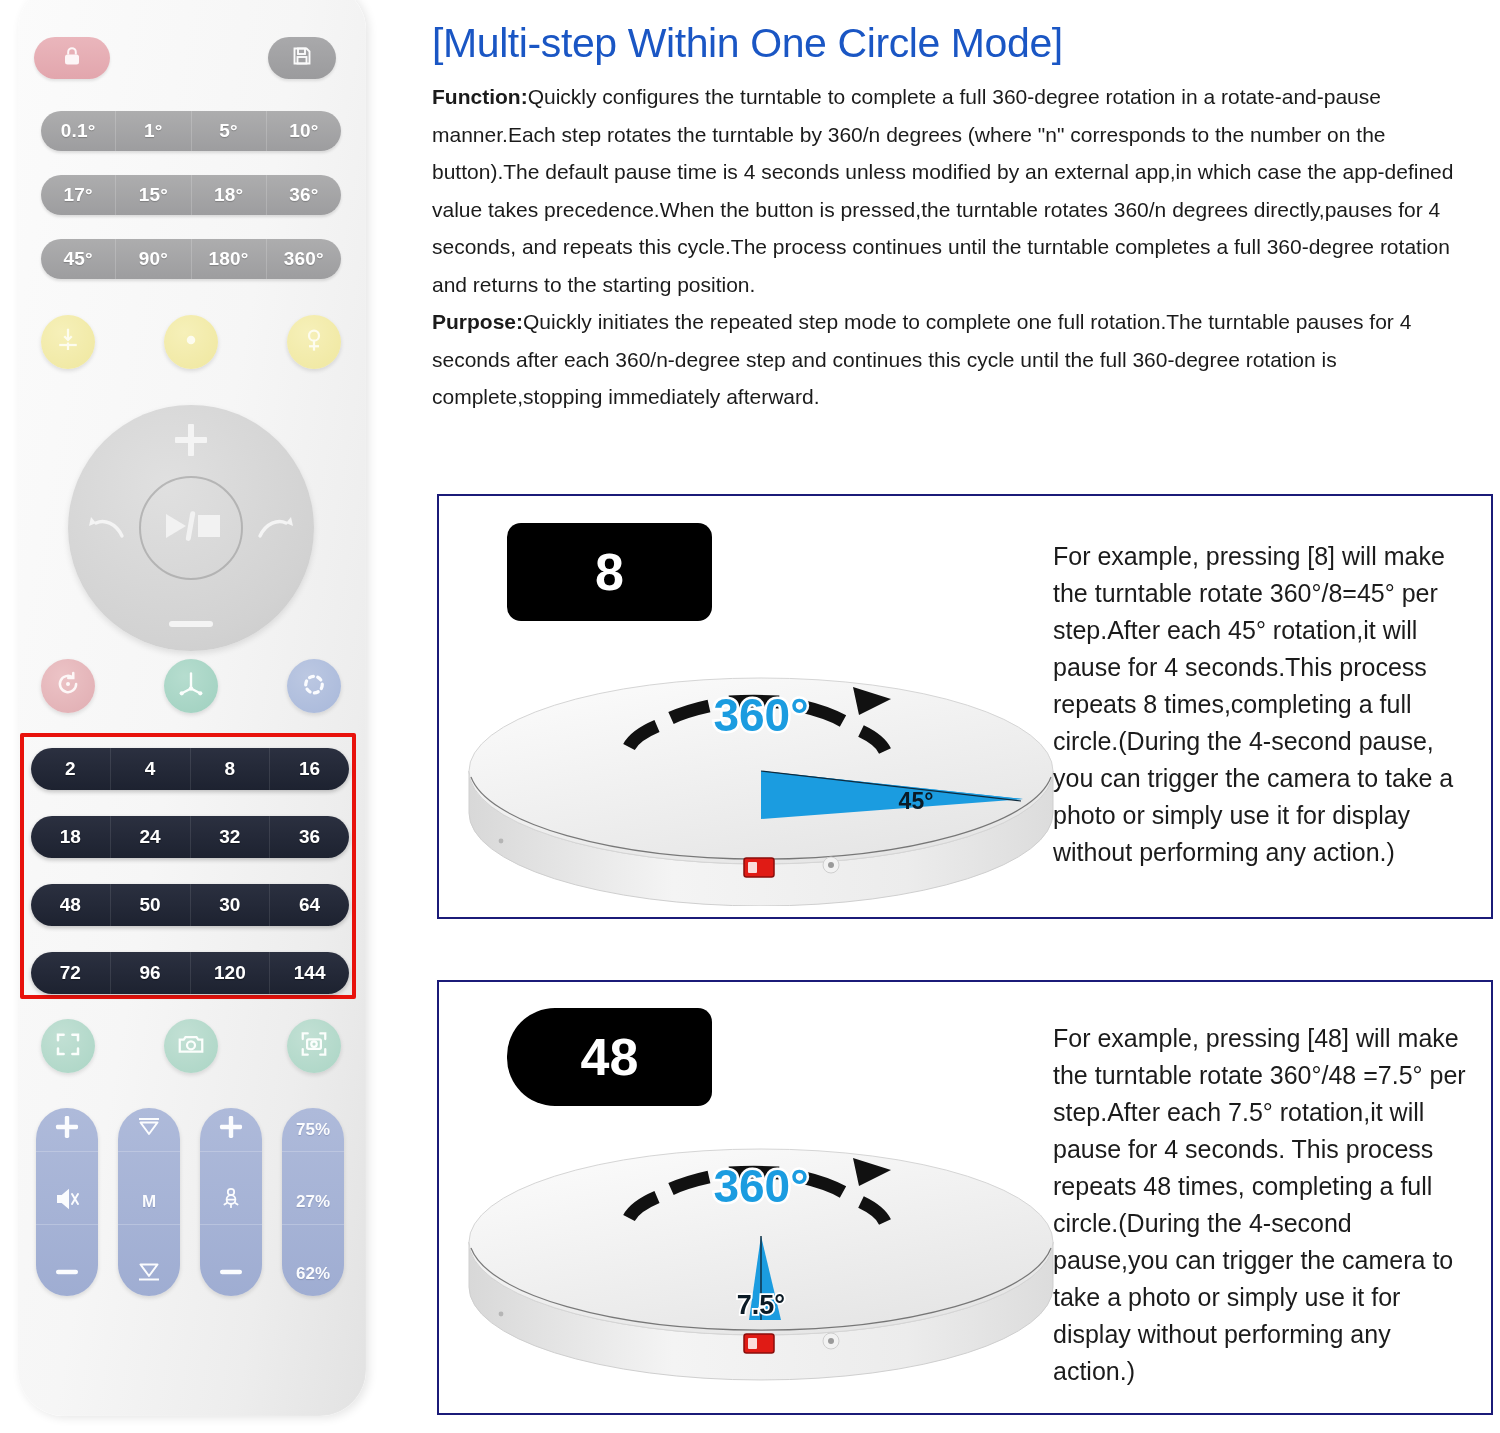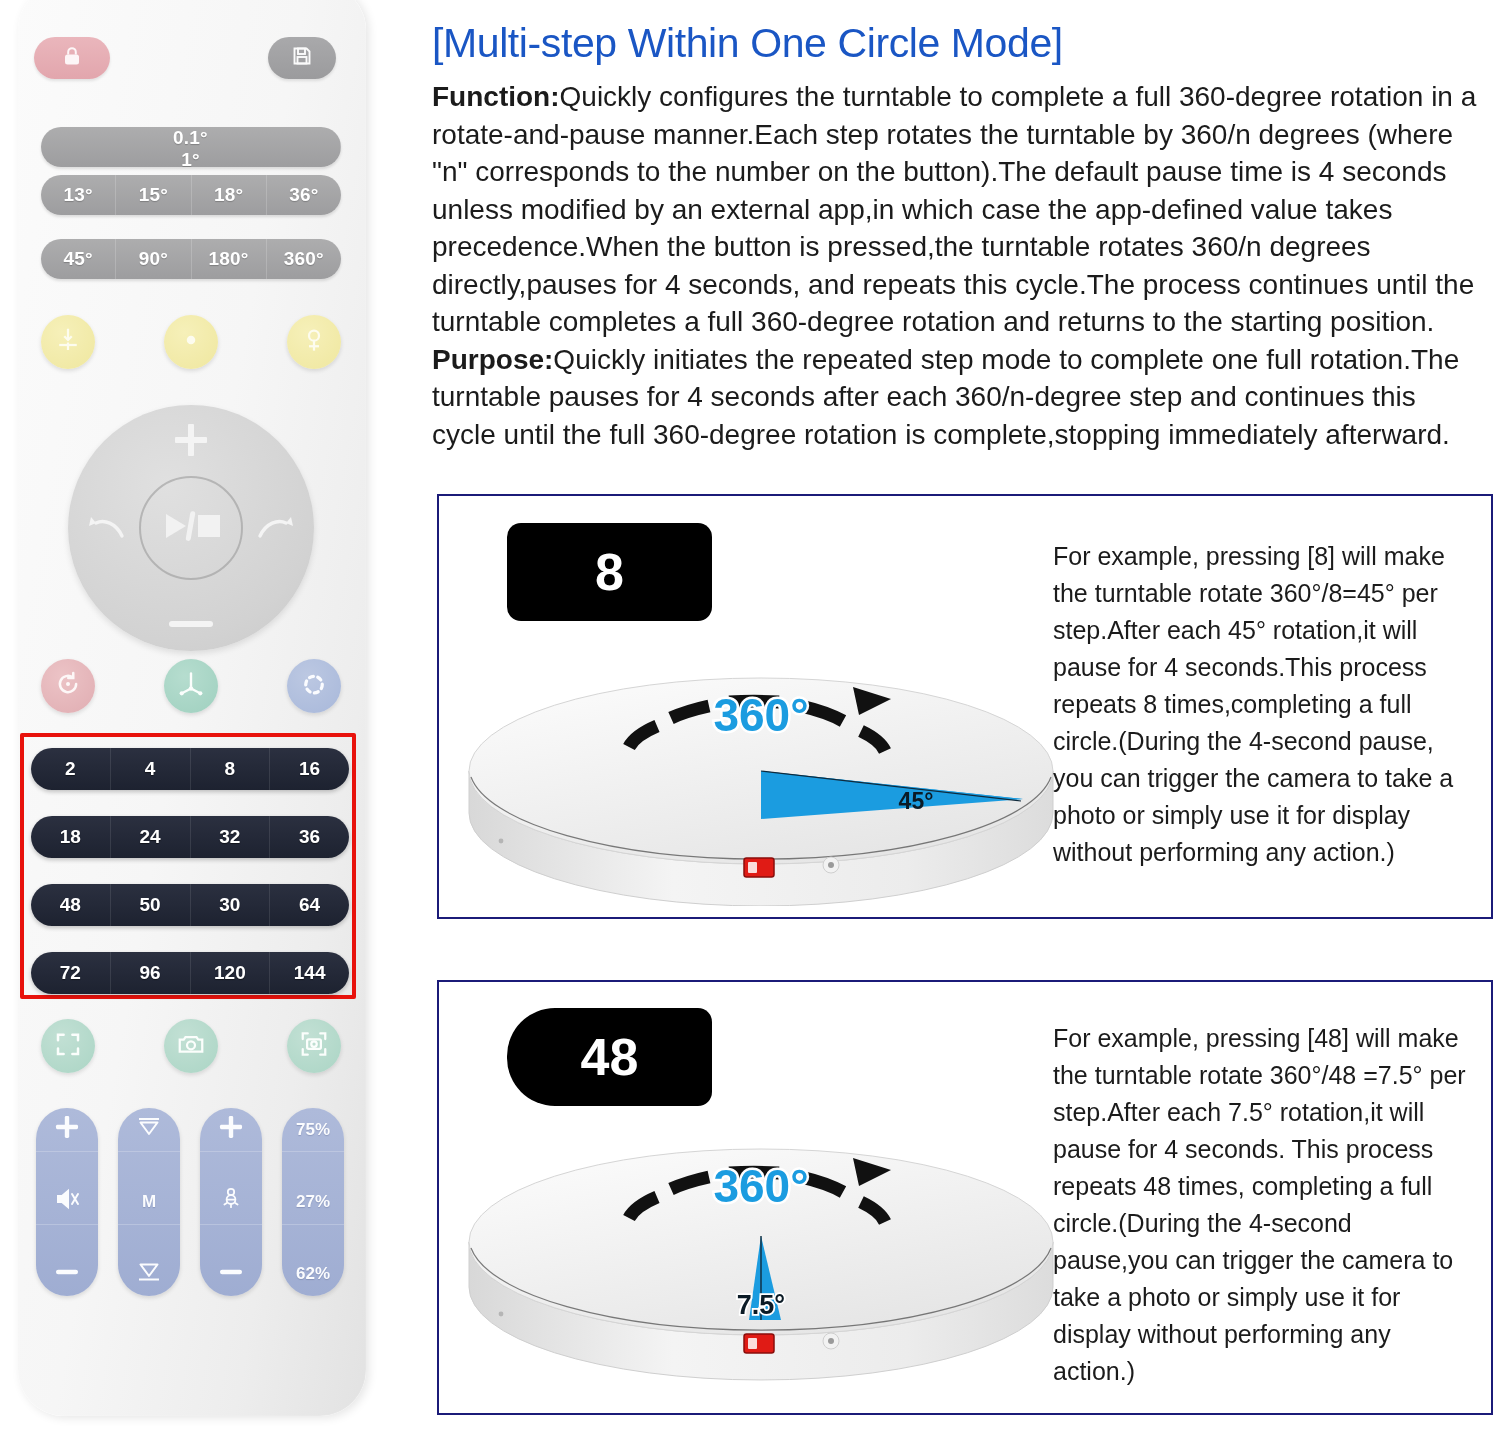--- a/index.html
+++ b/index.html
@@ -42,21 +42,21 @@
     overflow: hidden;
   }
   .deg-row .seg {
     flex: 1; display: flex; align-items: center; justify-content: center;
     color: #fff; font-weight: 700; font-size: 19px;
     letter-spacing: .2px;
     border-right: 1px solid rgba(255,255,255,.18);
     text-shadow: 0 1px 1px rgba(0,0,0,.22);
   }
   .deg-row .seg:last-child { border-right: none; }
-  #deg-row-0 { top: 127px; flex-direction: column; }
+  #deg-row-0 { top: 111px; }
   #deg-row-1 { top: 175px; }
   #deg-row-2 { top: 239px; }
 
   
   .circ {
     width: 54px; height: 54px; border-radius: 50%;
     display: flex; align-items: center; justify-content: center;
     box-shadow: 0 2px 4px rgba(0,0,0,.12);
   }
   .circ svg { width: 30px; height: 30px; }
@@ -140,21 +140,21 @@
 
   
   #doc { position: absolute; left: 430px; top: 0; width: 1070px; height: 1433px; }
   #doc-title {
     position: absolute; left: 2px; top: 20px;
     font-size: 41px; font-weight: 400; color: #1a56c4;
     letter-spacing: -.4px; white-space: nowrap;
   }
   #doc-body {
     position: absolute; left: 2px; top: 78px; width: 1046px;
-    font-size: 28px; line-height: 37.5px; color: #1b1b1b;
+    font-size: 21px; line-height: 37.5px; color: #1b1b1b;
   }
   #doc-body b { font-weight: 700; }
   .para { margin: 0; }
 
   
   .ex-panel {
     position: absolute; left: 7px; width: 1056px;
     border: 2px solid #1b1b78;
     background: #fff;
   }
@@ -207,21 +207,21 @@
       </span>
     </div>
 
     <div class="rm deg-row" id="deg-row-0">
       <div class="seg">0.1°</div>
       <div class="seg">1°</div>
       <div class="seg">5°</div>
       <div class="seg">10°</div>
     </div>
     <div class="rm deg-row" id="deg-row-1">
-      <div class="seg">13°</div>
+      <div class="seg">17°</div>
       <div class="seg">15°</div>
       <div class="seg">18°</div>
       <div class="seg">36°</div>
     </div>
     <div class="rm deg-row" id="deg-row-2">
       <div class="seg">45°</div>
       <div class="seg">90°</div>
       <div class="seg">180°</div>
       <div class="seg">360°</div>
     </div>

